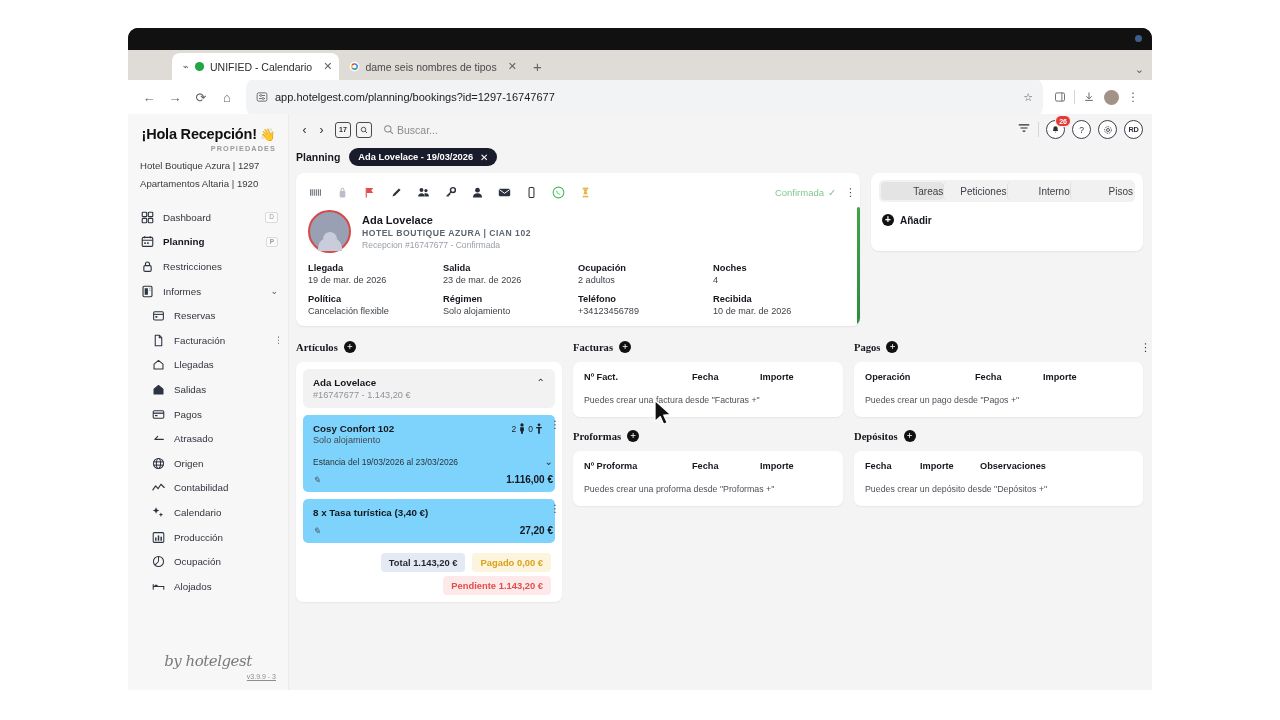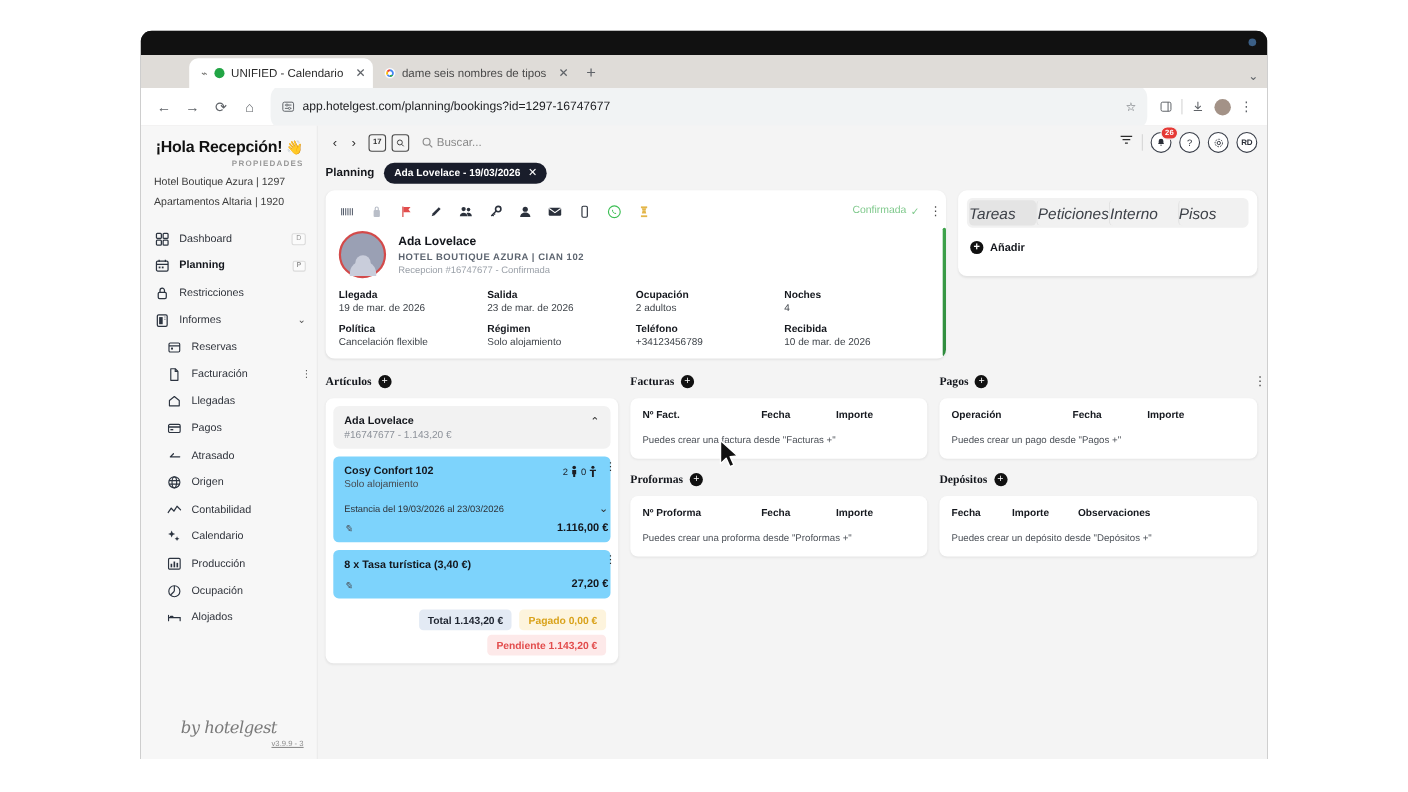--- a/index.html
+++ b/index.html
@@ -207,21 +207,21 @@
   #detail-grid { display: grid; grid-template-columns: repeat(4, 1fr); row-gap: 9px; margin-top: 10px; }
   .det .k { font-size: 9.3px; font-weight: bold; color: #14171d; }
   .det .v { font-size: 9.1px; color: #3e4349; margin-top: 2px; }
 
   
   #tasks-card {
     width: 272px; flex: 0 0 272px; background: #fff; border-radius: 8px;
     box-shadow: 0 1px 2px rgba(0,0,0,.07); padding: 7px 8px 10px 8px; height: 78px;
   }
   #task-tabs { display: flex; background: #f1f1f1; border-radius: 5px; padding: 2px; }
-  .task-tab { flex: 1; text-align: left; font-size: 14px; color: #3d4148; padding: 3.5px 0; border-radius: 4px; font-style: italic; }
+  .task-tab { flex: 1; text-align: right; font-size: 10px; color: #3d4148; padding: 3.5px 0; border-radius: 4px; }
   .task-tab.active { background: #e4e4e4; }
   .task-tab + .task-tab { border-left: 1px solid #e0e0e0; }
   #add-task { display: flex; align-items: center; gap: 6px; margin-top: 12px; padding-left: 3px; }
   .plus-circle {
     width: 12px; height: 12px; border-radius: 50%; background: #111; color: #fff;
     display: flex; align-items: center; justify-content: center; font-size: 10px; font-weight: bold; line-height: 1;
   }
   #add-task .lbl { font-size: 10px; font-weight: bold; color: #14171d; }
 
   
@@ -434,20 +434,28 @@
 
             <div class="nav-item sub">
               <span class="nav-ico">
                 <svg viewBox="0 0 16 16">
                     <path d="M2.5 7.5L8 3l5.5 4.5v6h-11z" fill="none" stroke="#2c3440" stroke-width="1.3" stroke-linejoin="round"></path>
                   </svg>
               </span>
               <span class="nav-label">Llegadas</span>
             </div>
 
+            <div class="nav-item sub">
+              <span class="nav-ico">
+                <svg viewBox="0 0 16 16">
+                    <path d="M2.5 7.5L8 3l5.5 4.5v6h-11z" fill="#2c3440" stroke="#2c3440" stroke-width="1.3" stroke-linejoin="round"></path>
+                  </svg>
+              </span>
+              <span class="nav-label">Salidas</span>
+            </div>
 
             <div class="nav-item sub">
               <span class="nav-ico">
                 <svg viewBox="0 0 16 16">
                     <rect x="1.5" y="3.5" width="13" height="9" rx="1.5" fill="none" stroke="#2c3440" stroke-width="1.3"></rect>
                     <line x1="1.5" y1="6.4" x2="14.5" y2="6.4" stroke="#2c3440" stroke-width="1.6"></line>
                     <rect x="3.6" y="8.6" width="3.2" height="1.5" fill="#2c3440"></rect>
                   </svg>
               </span>
               <span class="nav-label">Pagos</span>

